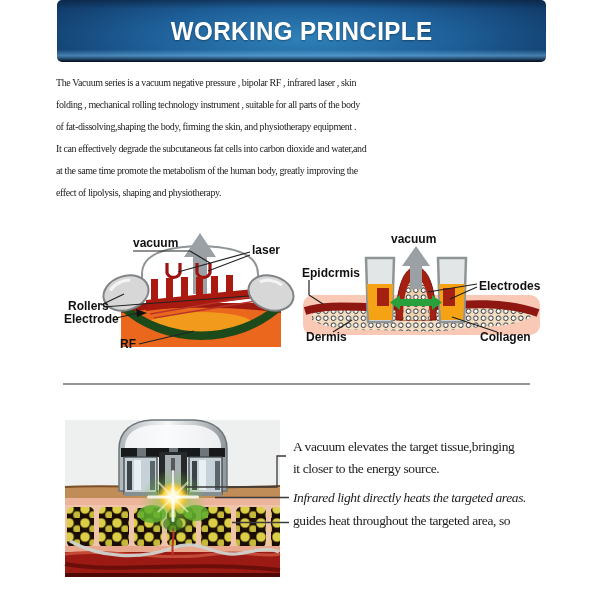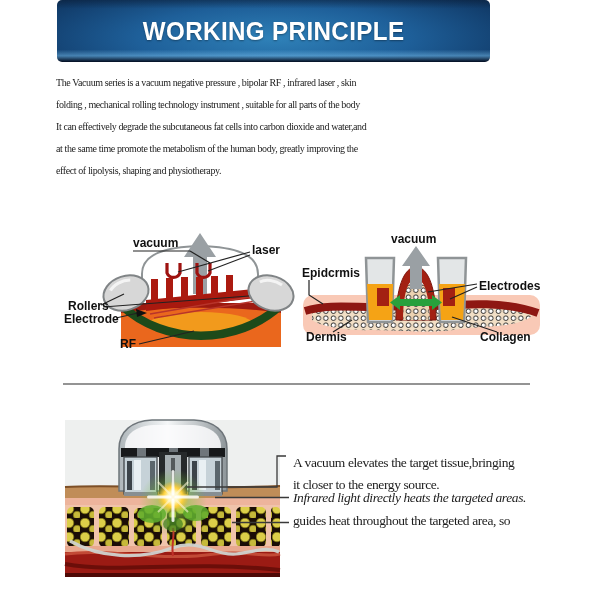--- a/index.html
+++ b/index.html
@@ -1,47 +1,48 @@
 <!DOCTYPE html>
 <html><head>
 <meta charset="utf-8">
 <style>
   html,body{margin:0;padding:0;}
   .page{position:relative;width:600px;height:600px;background:#ffffff;overflow:hidden;
         font-family:"Liberation Serif", serif;}
-  .banner{position:absolute;left:57px;top:0;width:433px;height:62px;border-radius:5px;
+  .banner{position:absolute;left:57px;top:0;width:489px;height:62px;border-radius:5px;
         display:flex;align-items:center;justify-content:center;
         background-image:
           linear-gradient(180deg, rgba(8,22,44,0.45) 0%, rgba(8,22,44,0) 14%, rgba(8,22,44,0) 80%, rgba(120,190,235,0.5) 90%, rgba(6,18,38,0.95) 99%),
           radial-gradient(90% 150% at 50% 62%, #2f81b8 0%, #1e5f99 35%, #123e6d 62%, #0a2342 85%, #071a31 100%);}
   .banner-title{color:#fff;font-family:"Liberation Sans",sans-serif;font-weight:700;
         font-size:26px;letter-spacing:0.4px;transform:scaleX(0.93);white-space:nowrap;
         text-shadow:0 1px 2px rgba(0,0,0,0.35);}
   .intro{position:absolute;left:56px;top:72px;width:486px;color:#1c1c1c;
         font-size:10px;letter-spacing:-0.4px;}
   .intro .line{height:22px;line-height:22px;white-space:nowrap;}
   .art{position:absolute;left:0;top:0;}
   .bullet{position:absolute;left:293px;color:#1c1c1c;font-size:13.5px;letter-spacing:-0.4px;}
   .bullet .line{height:22px;line-height:22px;white-space:nowrap;}
-  .b1{top:452px;} .b2{top:487px;font-style:italic;} .b3{top:510px;}
+  .b1{top:436px;} .b2{top:487px;font-style:italic;} .b3{top:510px;}
   text{font-family:"Liberation Sans",sans-serif;}
   .dlabel{font-weight:700;font-size:12px;fill:#111111;}
 </style>
 </head>
 <body>
 
 <div class="page">
 
   <div class="banner">
     <span class="banner-title">WORKING PRINCIPLE</span>
   </div>
 
   <div class="intro">
     <div class="line">The Vacuum series is a vacuum negative pressure , bipolar RF , infrared laser , skin</div>
     <div class="line">folding , mechanical rolling technology instrument , suitable for all parts of the body</div>
+    <div class="line">of fat-dissolving,shaping the body, firming the skin, and physiotherapy equipment .</div>
     <div class="line">It can effectively degrade the subcutaneous fat cells into carbon dioxide and water,and</div>
     <div class="line">at the same time promote the metabolism of the human body, greatly improving the</div>
     <div class="line">effect of lipolysis, shaping and physiotherapy.</div>
   </div>
 
   <svg class="art" width="600" height="600" viewBox="0 0 600 600">
     <defs>
       <pattern id="dots" width="7.5" height="7" patternUnits="userSpaceOnUse">
         <circle cx="3.4" cy="3.2" r="2.3" fill="#ffffff" stroke="#1a1a1a" stroke-width="0.9"></circle>
       </pattern>

